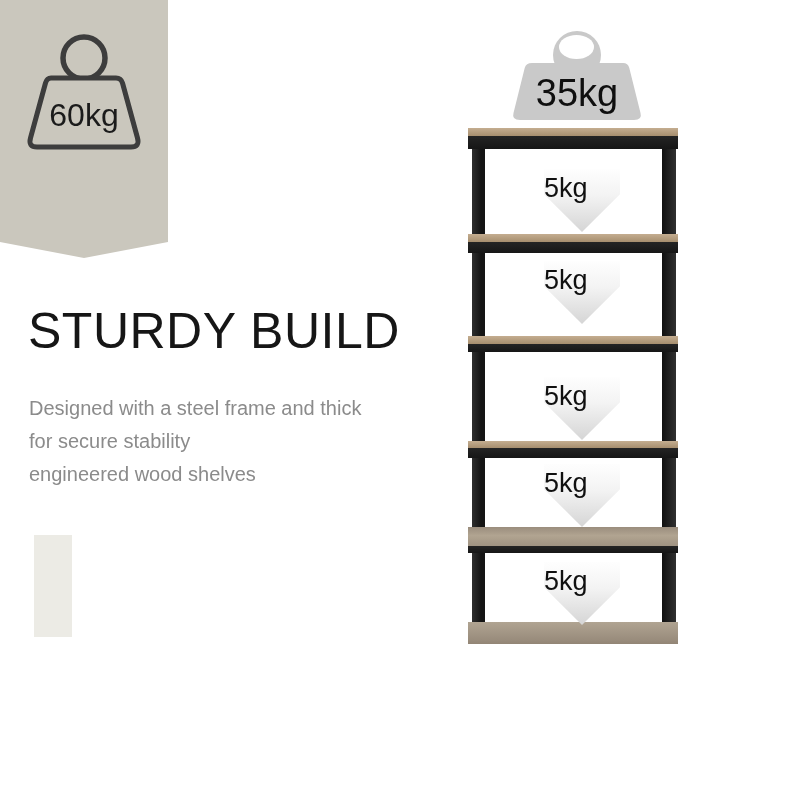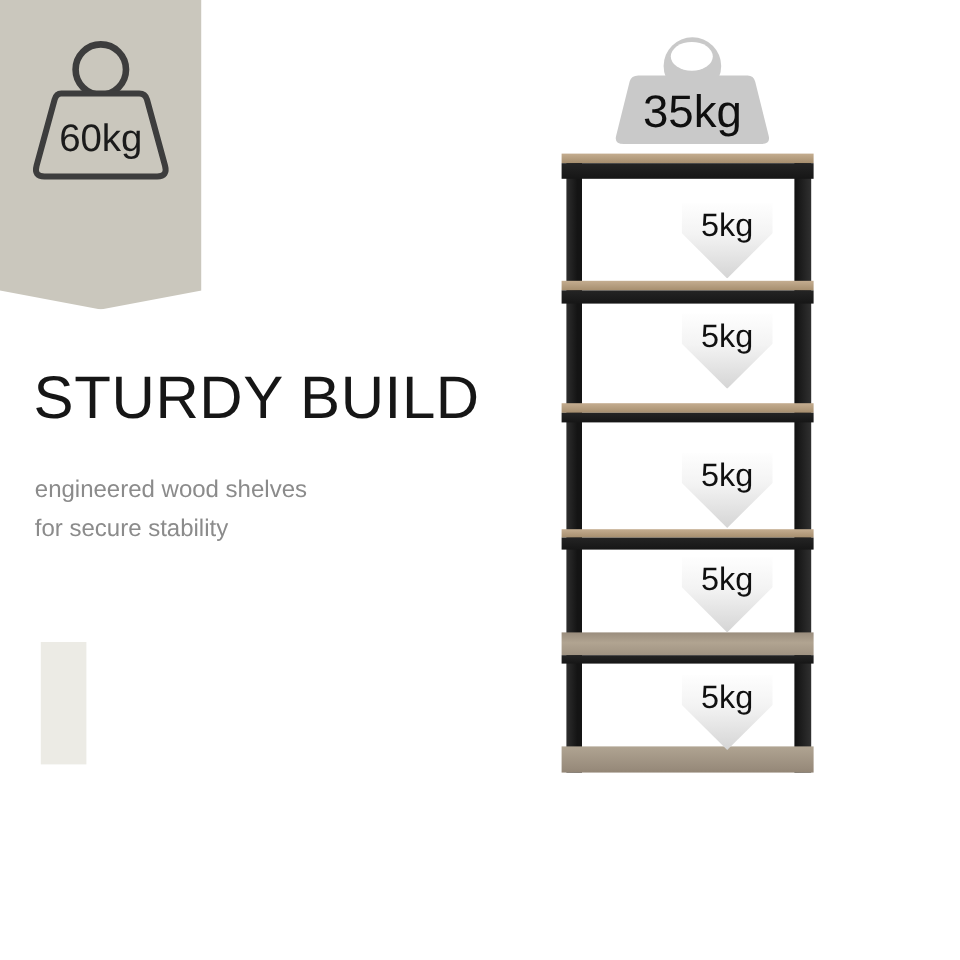--- a/index.html
+++ b/index.html
@@ -38,46 +38,47 @@
   .edgewood{background:linear-gradient(180deg,#c4ad90,#a68e6e);}
   .s1{top:128px;} .s1 .wood{height:8px;} .s1 .bar{height:13px;}
   .s2{top:234px;} .s2 .wood{height:8px;} .s2 .bar{height:11px;}
   .s3{top:336px;} .s3 .wood{height:8px;} .s3 .bar{height:8px;}
   .s4{top:441px;} .s4 .wood{height:7px;} .s4 .bar{height:10px;}
   .s5{top:527px;} .s5 .wood{height:19px;background:linear-gradient(180deg,#9a8d7d,#b1a491 45%,#a09382);} .s5 .bar{height:7px;}
   .s6{top:622px;} .s6 .wood{height:24px;background:linear-gradient(180deg,#b0a492,#998c7c 75%,#8e8171);} .s6 .bar{height:7px;}
   .s7{top:716px;} .s7 .wood{height:29px;background:linear-gradient(180deg,#93877a,#b2a694 55%,#9a8d7d);} .s7 .bar{height:11px;}
   
   .cap-badge{
-    position:absolute;left:568px;width:76px;height:63px;
+    position:absolute;left:544px;width:76px;height:63px;
     clip-path:polygon(0 0,100% 0,100% 40%,50% 100%,0 40%);
     background:linear-gradient(180deg,#fefefe 0%,#f3f3f3 42%,#d5d5d5 100%);
-    display:flex;justify-content:center;
+    display:flex;
   }
   .cap-badge span{margin-top:6px;font-size:27px;line-height:27px;color:#101010;}
   .b1{top:169px;} .b2{top:261px;} .b3{top:377px;} .b4{top:464px;} .b5{top:562px;} .b6{top:660px;}
   svg text{font-family:"Liberation Sans", sans-serif;}
 </style>
 </head>
 <body>
 
 <div class="stage">
 
   <div class="pennant">
     <svg viewBox="0 0 120 116" aria-hidden="true">
       <circle cx="60" cy="22" r="21" fill="none" stroke="#3d3d3d" stroke-width="5.5"></circle>
       <path d="M 27,42 L 92,42 Q 97,42 98.5,47 L 113.5,102 Q 116,111 107,111 L 13,111 Q 4,111 6.5,102 L 21.5,47 Q 23,42 27,42 Z" fill="#cac7bd" stroke="#3d3d3d" stroke-width="5" stroke-linejoin="round"></path>
       <text x="60" y="90" text-anchor="middle" font-size="32" fill="#1b1b1b">60kg</text>
     </svg>
   </div>
 
   <div class="heading">STURDY BUILD</div>
   <div class="desc">
+    <div>Designed with a steel frame and thick</div>
+    <div>for secure stability</div>
     <div>engineered wood shelves</div>
-    <div>for secure stability</div>
   </div>
 
   <div class="decor-tall"></div>
   <div class="decor-short"></div>
 
   <svg class="top-weight" viewBox="0 0 132 90" aria-hidden="true">
     <circle cx="66" cy="24" r="24" fill="#c9c9c9"></circle>
     <path d="M 21,32 L 112,32 Q 117,32 118.3,37 L 129.5,82 Q 131.5,89 123,89 L 9,89 Q 0.5,89 2.5,82 L 13.7,37 Q 15,32 21,32 Z" fill="#c9c9c9"></path>
     <ellipse cx="65.5" cy="16" rx="17.5" ry="12" fill="#ffffff"></ellipse>
     <text x="66" y="75" text-anchor="middle" font-size="38" fill="#0f0f0f">35kg</text>

